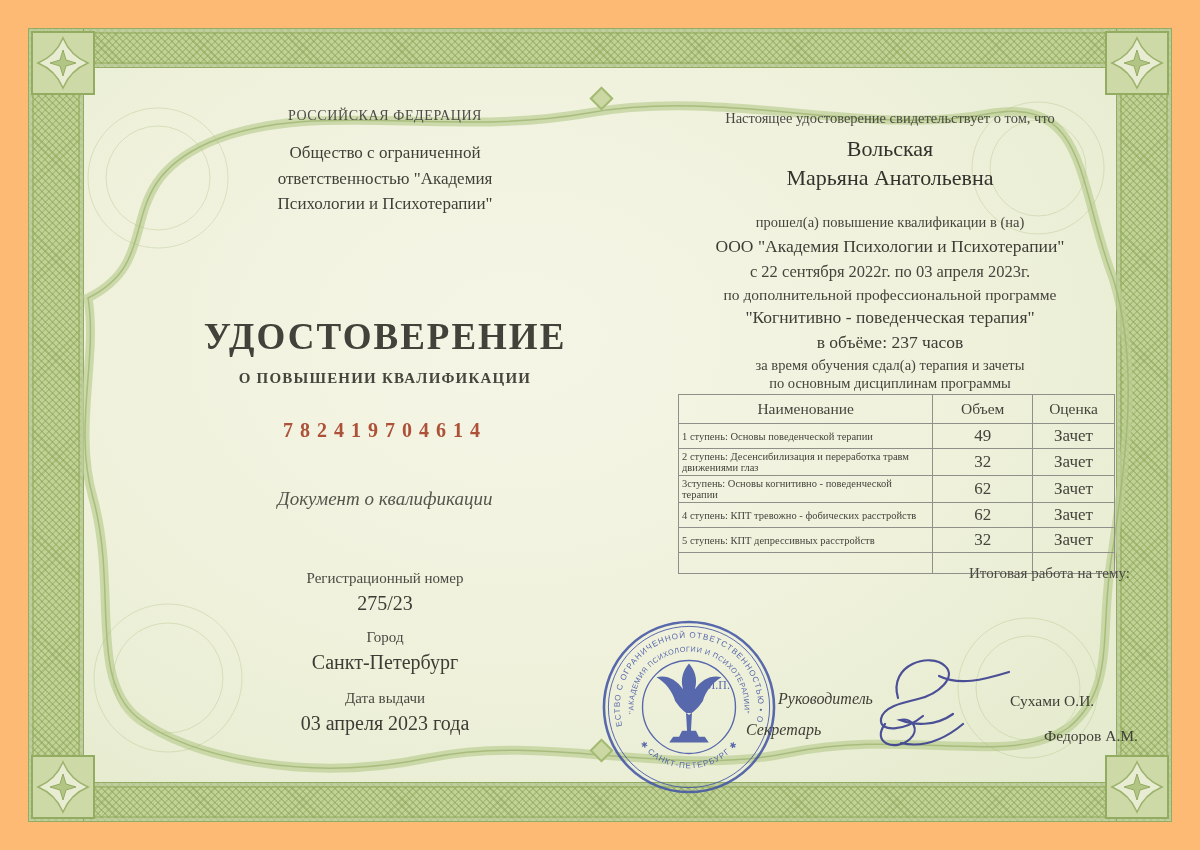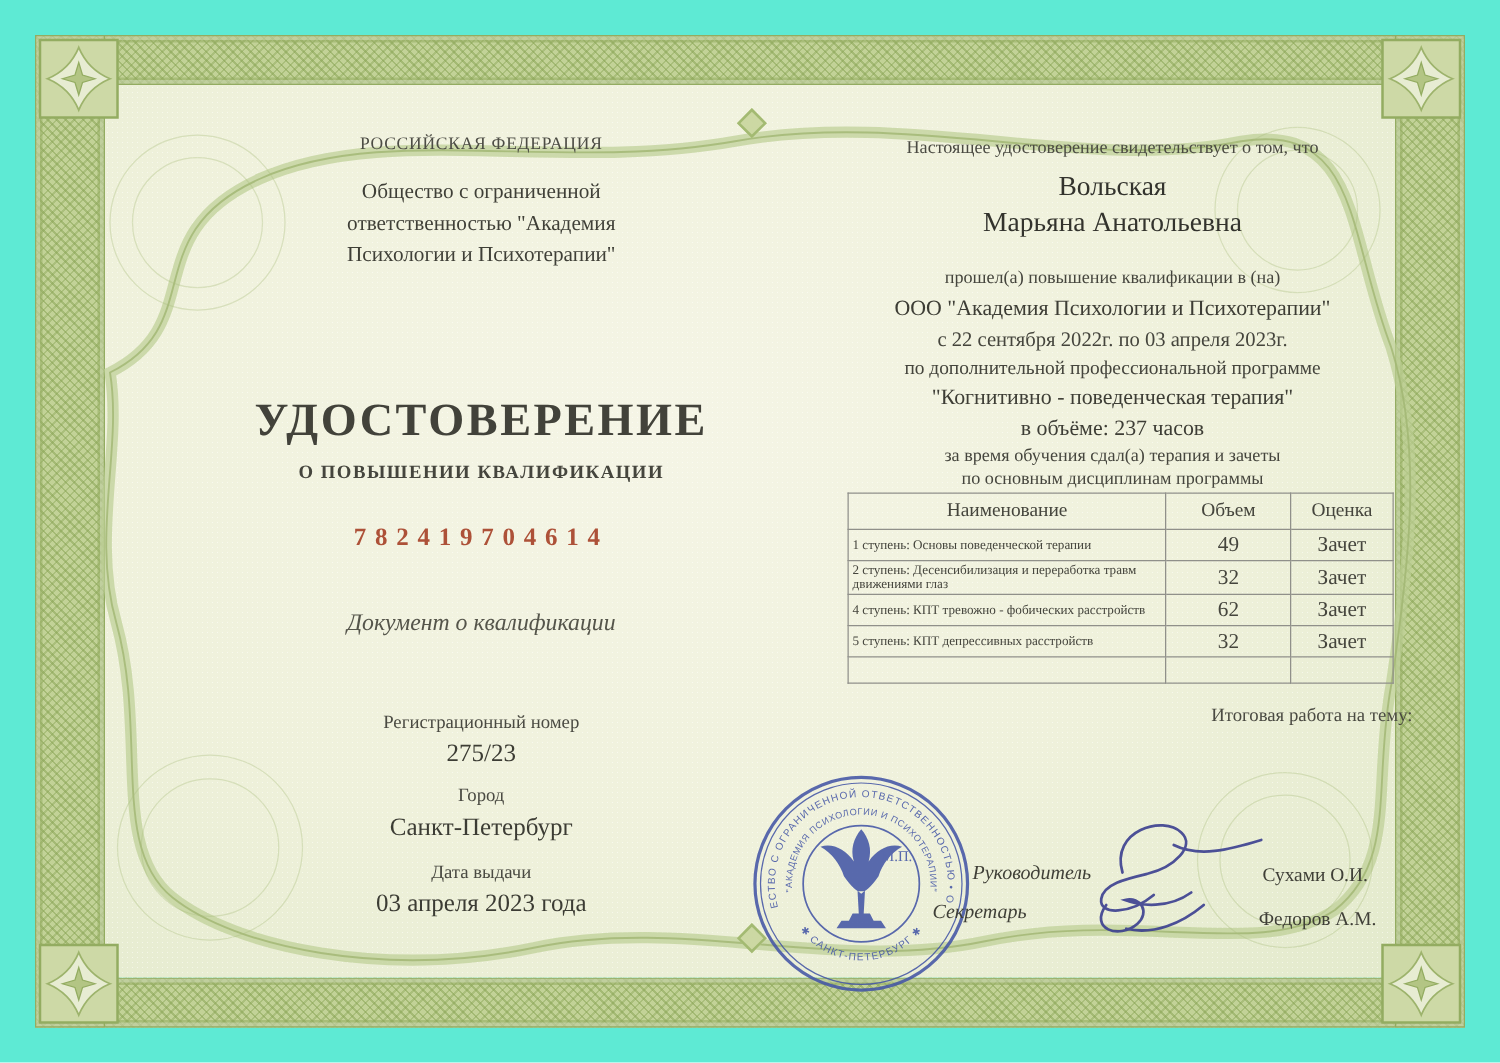--- a/index.html
+++ b/index.html
@@ -1,16 +1,16 @@
 <!DOCTYPE html>
 <html><head>
 <meta charset="utf-8">
 <style>
   html,body{margin:0;padding:0;background:#fff;}
-  .page{position:relative;width:1200px;height:850px;background:#5eead4;overflow:hidden;
+  .page{position:relative;width:1200px;height:850px;background:#fdba74;overflow:hidden;
         font-family:"Liberation Serif", serif;color:#45453d;}
 
   
   .band{position:absolute;background-color:#c2d297;
     background-image:
       repeating-linear-gradient(45deg, rgba(134,162,82,.50) 0 1.5px, transparent 1.5px 5px),
       repeating-linear-gradient(-45deg, rgba(134,162,82,.40) 0 1.5px, transparent 1.5px 5px);
     box-shadow: inset 0 0 0 1px #93ac61, inset 0 0 0 4px rgba(255,255,255,.28), inset 0 0 0 6px rgba(147,172,97,.55);}
   .band.top{left:28px;right:28px;top:28px;height:40px;}
   .band.bottom{left:28px;right:28px;bottom:28px;height:40px;}
@@ -62,21 +62,21 @@
   td.nm{font-size:10.5px;text-align:left;padding:2px 3px;height:20px;}
   td.num,td.mk{font-size:17px;text-align:center;width:0;}
   col.c1{width:255px;} col.c2{width:100px;} col.c3{width:82px;}
   tr.empty td{height:16px;}
 
   .final-work{position:absolute;left:650px;top:565px;width:480px;text-align:right;font-size:15px;color:#4a4a42;}
 
   .sig-role{position:absolute;font-size:16px;font-style:italic;color:#3f3f37;}
   .sig-name{position:absolute;font-size:15.5px;color:#3f3f37;}
   .role1{left:778px;top:690px;} .name1{left:1010px;top:692px;}
-  .role2{left:746px;top:721px;} .name2{left:1007px;top:727px;}
+  .role2{left:746px;top:721px;} .name2{left:1044px;top:727px;}
 
   .seal{position:absolute;left:600px;top:618px;}
   .signature{position:absolute;left:843px;top:646px;}
 </style>
 </head>
 <body>
 
 <div class="page">
 
   <div class="band top"></div>
@@ -173,20 +173,25 @@
       <td class="nm">1 ступень: Основы поведенческой терапии</td>
       <td class="num">49</td>
       <td class="mk">Зачет</td>
     </tr>
     <tr>
       <td class="nm">2 ступень: Десенсибилизация и переработка травм движениями глаз</td>
       <td class="num">32</td>
       <td class="mk">Зачет</td>
     </tr>
     <tr>
+      <td class="nm">3ступень: Основы когнитивно - поведенческой терапии</td>
+      <td class="num">62</td>
+      <td class="mk">Зачет</td>
+    </tr>
+    <tr>
       <td class="nm">4 ступень: КПТ тревожно - фобических расстройств</td>
       <td class="num">62</td>
       <td class="mk">Зачет</td>
     </tr>
     <tr>
       <td class="nm">5 ступень: КПТ депрессивных расстройств</td>
       <td class="num">32</td>
       <td class="mk">Зачет</td>
     </tr>
     <tr class="empty">

